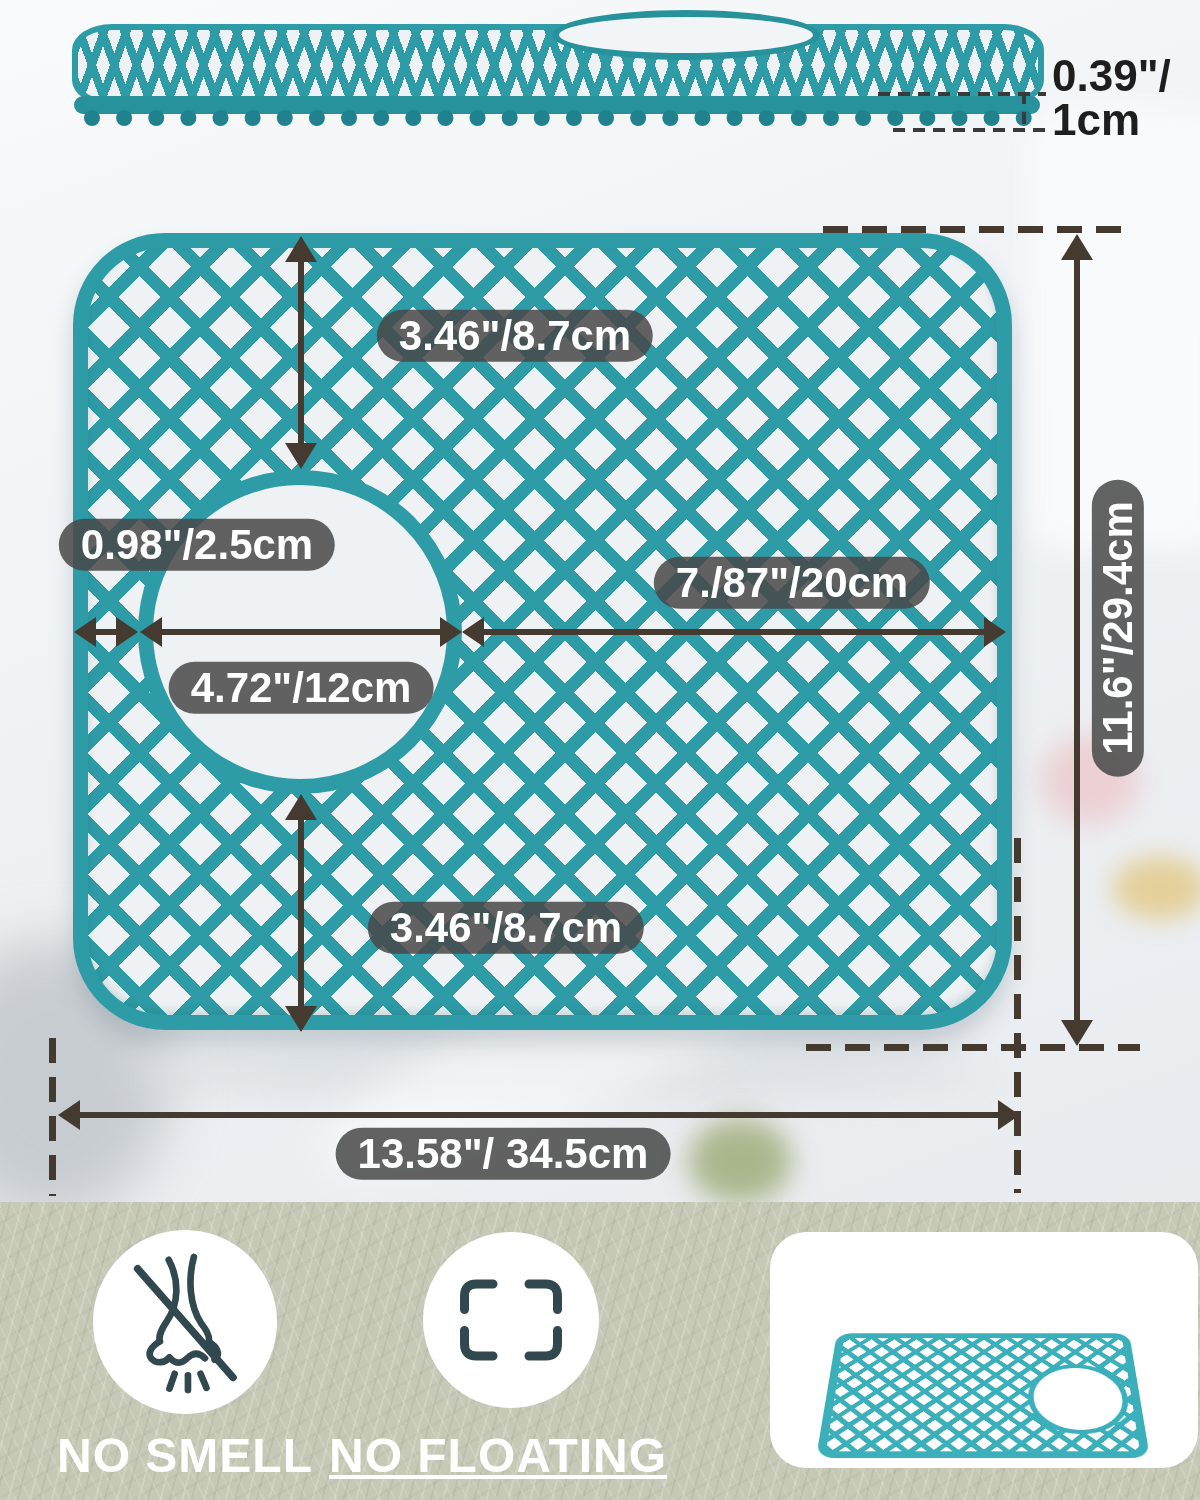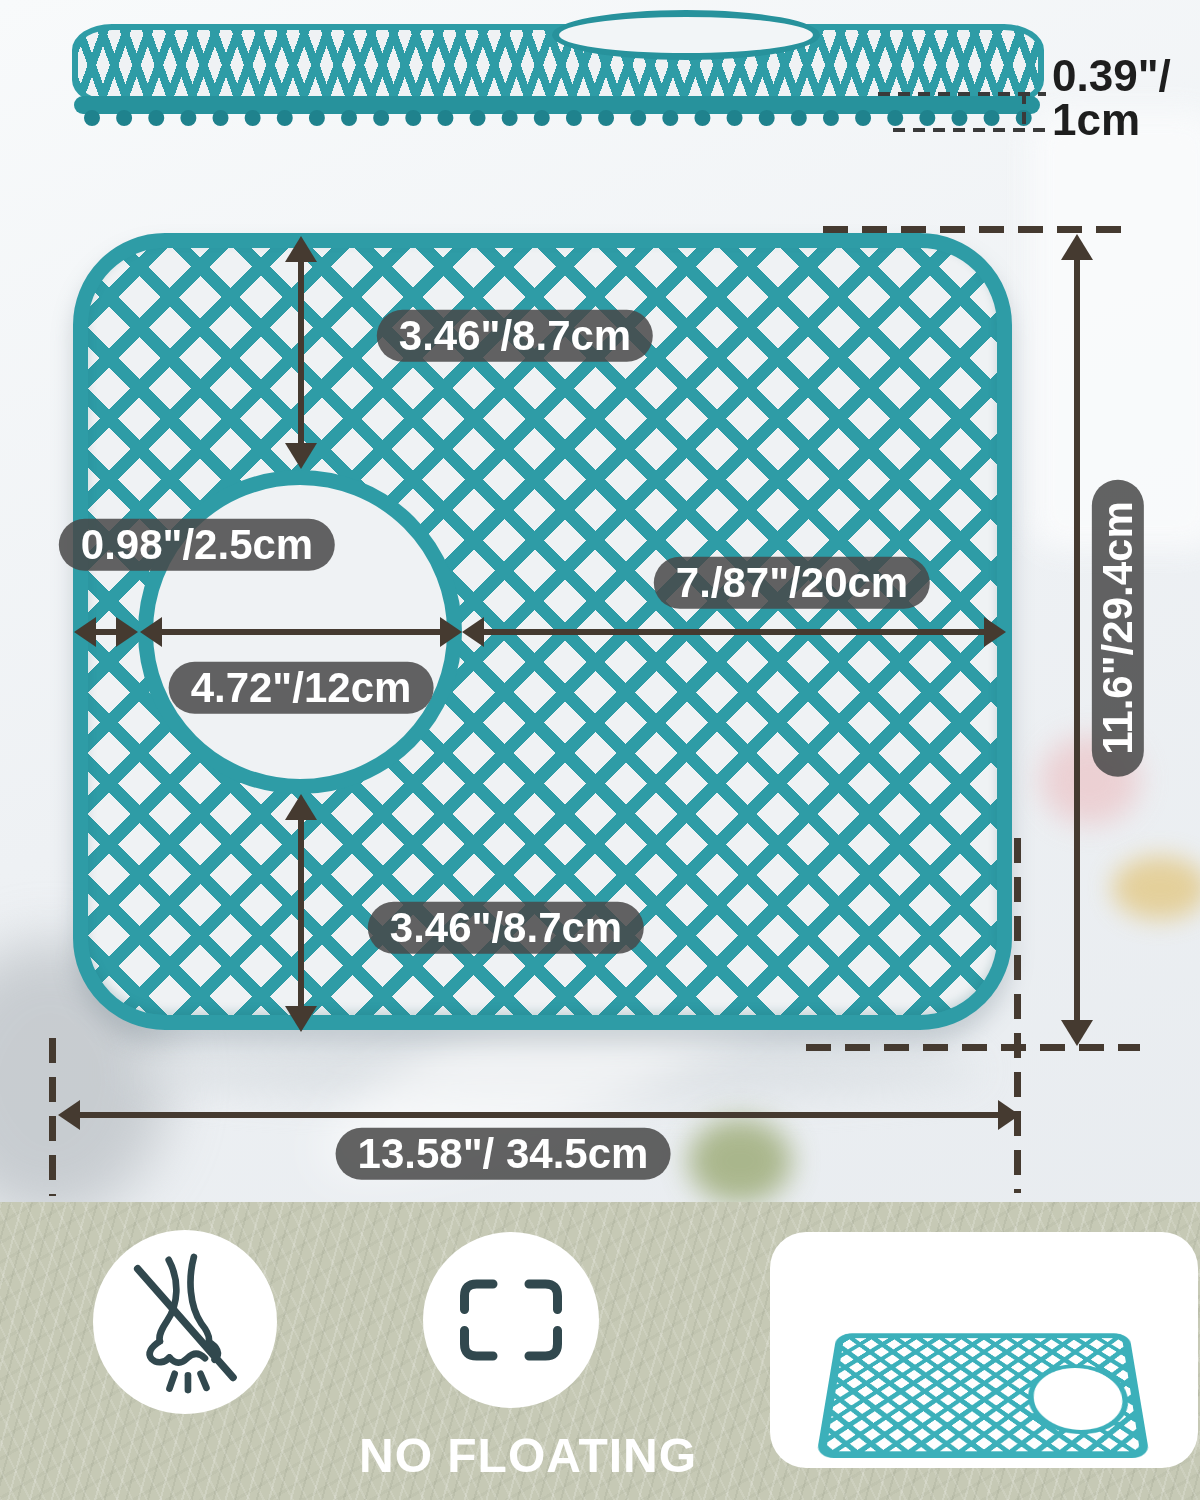--- a/index.html
+++ b/index.html
@@ -150,30 +150,31 @@
         <path d="M 112,12 C 104,42 106,78 122,102 C 130,112 134,120 132,127"></path>
         <path d="M 66,126 C 55,133 48,142 55,150 C 62,157 73,155 79,148"></path>
         <path d="M 79,148 C 87,157 95,157 103,149 C 111,141 119,141 127,149"></path>
         <path d="M 132,127 C 143,133 149,143 140,151"></path>
         <path d="M 86,170 L 79,190"></path>
         <path d="M 104,172 L 104,192"></path>
         <path d="M 121,170 L 129,189"></path>
         <path d="M 36,28 L 165,175" stroke-width="10"></path>
       </svg>
     </div>
+    <div class="feat-label" style="left:185px;top:226px;">NO SMELL</div>
 
     <div class="feat-circle" style="left:423px;top:30px;width:176px;height:176px;">
       <svg width="150" height="150" viewBox="0 0 200 200" fill="none" stroke="#31484E" stroke-width="12" stroke-linecap="round" stroke-linejoin="round">
         <path d="M 38,86 L 38,68 Q 38,52 54,52 L 76,52"></path>
         <path d="M 124,52 L 146,52 Q 162,52 162,68 L 162,86"></path>
         <path d="M 162,114 L 162,132 Q 162,148 146,148 L 124,148"></path>
         <path d="M 76,148 L 54,148 Q 38,148 38,132 L 38,114"></path>
       </svg>
     </div>
-    <div class="feat-label" style="left:528px;top:226px;">NO FLOATING</div>
+    <div class="feat-label" style="left:498px;top:226px;text-decoration:underline;">NO FLOATING</div>
 
     <div class="thumb-card">
       <div class="mini-mat lattice-mini">
         <div class="mini-hole"></div>
       </div>
     </div>
 
   </div>
 
 </div>

